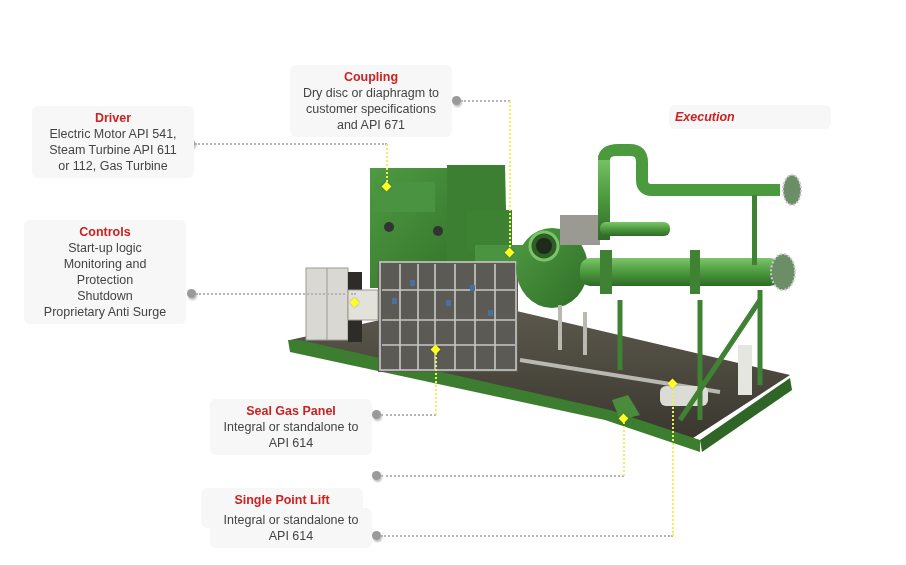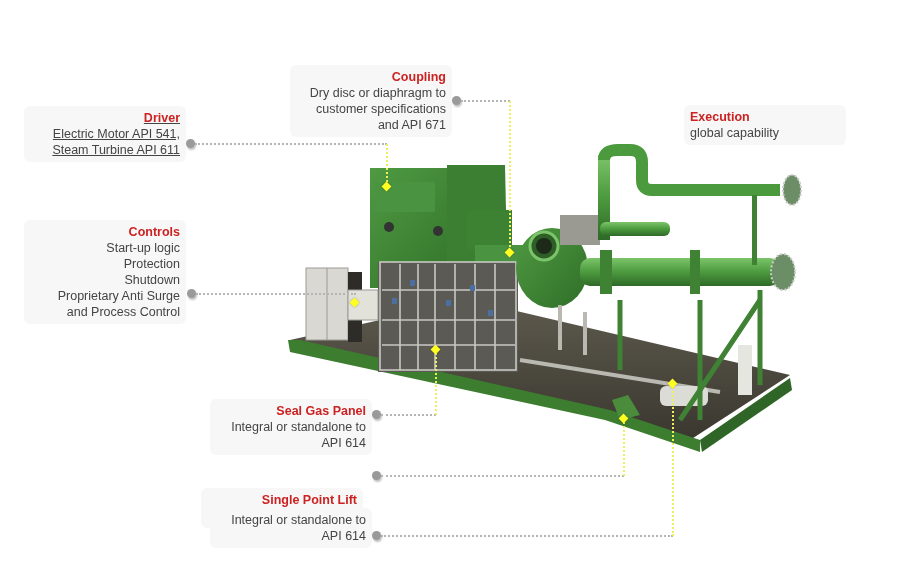--- a/index.html
+++ b/index.html
@@ -1,20 +1,20 @@
 <!DOCTYPE html>
 <html><head>
 <meta charset="utf-8">
 <style>
   html, body { margin:0; padding:0; background:#ffffff; }
   body { width:906px; height:565px; position:relative; overflow:hidden;
          font-family:"Liberation Sans", "DejaVu Sans", sans-serif; }
   .callout { position:absolute; background:#f7f7f7; border-radius:6px;
              padding:4px 6px; box-sizing:border-box; color:#444; font-size:12.5px; line-height:16px; }
-  .callout.right { text-align:right; }
+  .callout.right { text-align:center; }
   .callout.left { text-align:left; }
   .callout .title { color:#cc2222; font-weight:bold; font-size:12.5px; display:block; }
   .callout .line { display:block; }
   .dot { position:absolute; width:9px; height:9px; border-radius:50%; background:#9a9a9a;
          box-shadow:1px 2px 2px rgba(0,0,0,0.25); }
   .hline { position:absolute; height:0; border-top:2px dotted #b5b5b5; }
   .vline { position:absolute; width:0; border-left:2px dotted #c8c8b0; }
   .vline.yellow { border-left:2px dotted #eef05a; }
   .marker { position:absolute; width:7px; height:7px; background:#ffff22; transform:rotate(45deg);
             box-shadow:0 0 2px rgba(0,0,0,0.3); }
@@ -136,45 +136,45 @@
 <div class="dot" style="left:372px;top:471px;"></div>
 <div class="hline" style="left:381px;top:475px;width:243px;"></div>
 <div class="vline yellow" style="left:623px;top:419px;height:57px;"></div>
 <div class="marker" style="left:620px;top:415px;"></div>
 
 <div class="dot" style="left:372px;top:531px;"></div>
 <div class="hline" style="left:381px;top:535px;width:292px;"></div>
 <div class="vline yellow" style="left:672px;top:384px;height:152px;"></div>
 <div class="marker" style="left:669px;top:380px;"></div>
 
-<div class="callout right" style="left:24px;top:106px;width:162px;text-decoration:underline;">
+<div class="callout right" style="left:32px;top:106px;width:162px;">
   <span class="title">Driver</span>
   <span class="line">Electric Motor API 541,</span>
   <span class="line">Steam Turbine API 611</span>
+  <span class="line">or 112, Gas Turbine</span>
 </div>
 
 <div class="callout right" style="left:24px;top:208px;width:162px;margin-top:12px;">
   <span class="title">Controls</span>
   <span class="line">Start-up logic</span>
+  <span class="line">Monitoring and</span>
   <span class="line">Protection</span>
   <span class="line">Shutdown</span>
   <span class="line">Proprietary Anti Surge</span>
-  <span class="line">and Process Control</span>
 </div>
 
 <div class="callout right" style="left:290px;top:65px;width:162px;">
   <span class="title">Coupling</span>
   <span class="line">Dry disc or diaphragm to</span>
   <span class="line">customer specifications</span>
   <span class="line">and API 671</span>
 </div>
 
-<div class="callout left" style="left:684px;top:105px;width:162px;">
+<div class="callout left" style="left:669px;top:105px;width:162px;font-style:italic;">
   <span class="title">Execution</span>
-  <span class="line">global capability</span>
 </div>
 
 <div class="callout right" style="left:210px;top:387px;width:162px;margin-top:12px;">
   <span class="title">Seal Gas Panel</span>
   <span class="line">Integral or standalone to</span>
   <span class="line">API 614</span>
 </div>
 
 <div class="callout right" style="left:201px;top:447px;width:162px;margin-top:41px;">
   <span class="title">Single Point Lift</span>

